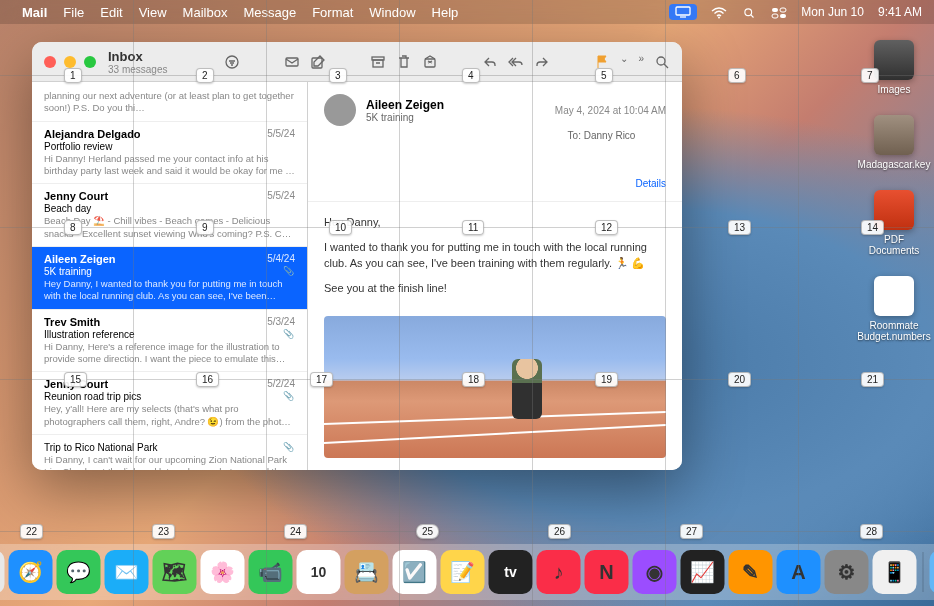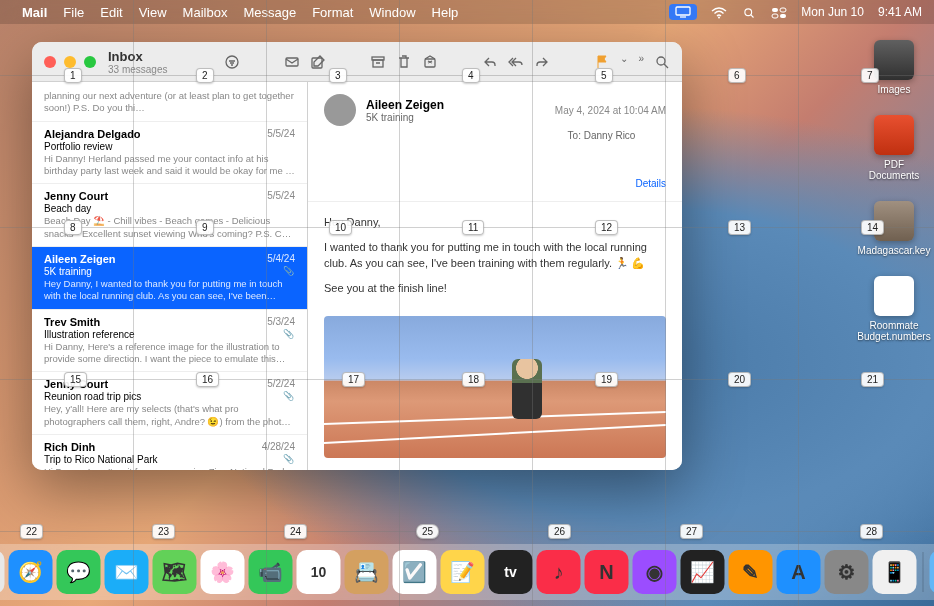--- a/index.html
+++ b/index.html
@@ -130,26 +130,26 @@
     <span>9:41 AM</span>
   </div>
 </div>
 
 <div class="desktop-icons">
   <div class="desktop-icon">
       <div class="icon-box folder-img"></div>
       <div class="icon-label">Images</div>
     </div>
   <div class="desktop-icon">
+      <div class="icon-box folder-key"></div>
+      <div class="icon-label">Madagascar.key</div>
+    </div>
+  <div class="desktop-icon">
       <div class="icon-box folder-pdf"></div>
       <div class="icon-label">PDF Documents</div>
-    </div>
-  <div class="desktop-icon">
-      <div class="icon-box folder-key"></div>
-      <div class="icon-label">Madagascar.key</div>
     </div>
   <div class="desktop-icon">
       <div class="icon-box folder-num"></div>
       <div class="icon-label">Roommate Budget.numbers</div>
     </div>
 </div>
 
 <div class="mail-window">
   <div class="mail-titlebar">
     <div class="traffic">
@@ -275,24 +275,20 @@
             <span>Jenny Court</span>
             <span class="date">5/2/24</span>
           </div>
           <div class="subject">
             <span>Reunion road trip pics</span>
             <span class="attach-icon">📎</span>
           </div>
           <div class="preview">Hey, y'all! Here are my selects (that's what pro photographers call them, right, Andre? 😉) from the photos I took over the past few days. These are some of my f…</div>
         </div>
         <div class="mail-item">
-          <div class="sender">
-            <span>Rich Dinh</span>
-            <span class="date">4/28/24</span>
-          </div>
           <div class="subject">
             <span>Trip to Rico National Park</span>
             <span class="attach-icon">📎</span>
           </div>
           <div class="preview">Hi Danny, I can't wait for our upcoming Zion National Park trip. Check out the link and let me know what you and the kids might like to do. MEMORABLE THINGS T…</div>
         </div>
       </div>
     <div class="mail-content">
       <div class="mail-header">
         <div class="from-row">
@@ -368,21 +364,21 @@
     <div class="grid-num" style="left: 861px; top: 68px;">7</div>
     <div class="grid-num" style="left: 64px; top: 220px;">8</div>
     <div class="grid-num" style="left: 196px; top: 220px;">9</div>
     <div class="grid-num" style="left: 329px; top: 220px;">10</div>
     <div class="grid-num" style="left: 462px; top: 220px;">11</div>
     <div class="grid-num" style="left: 595px; top: 220px;">12</div>
     <div class="grid-num" style="left: 728px; top: 220px;">13</div>
     <div class="grid-num" style="left: 861px; top: 220px;">14</div>
     <div class="grid-num" style="left: 64px; top: 372px;">15</div>
     <div class="grid-num" style="left: 196px; top: 372px;">16</div>
-    <div class="grid-num" style="left: 342px; top: 372px;">17</div>
+    <div class="grid-num" style="left: 310px; top: 372px;">17</div>
     <div class="grid-num" style="left: 462px; top: 372px;">18</div>
     <div class="grid-num" style="left: 595px; top: 372px;">19</div>
     <div class="grid-num" style="left: 728px; top: 372px;">20</div>
     <div class="grid-num" style="left: 861px; top: 372px;">21</div>
     <div class="grid-num" style="left: 20px; top: 524px;">22</div>
     <div class="grid-num" style="left: 152px; top: 524px;">23</div>
     <div class="grid-num" style="left: 284px; top: 524px;">24</div>
     <div class="grid-num" style="left: 416px; top: 524px; border-radius: 7px;">25</div>
     <div class="grid-num" style="left: 548px; top: 524px;">26</div>
     <div class="grid-num" style="left: 680px; top: 524px;">27</div>

